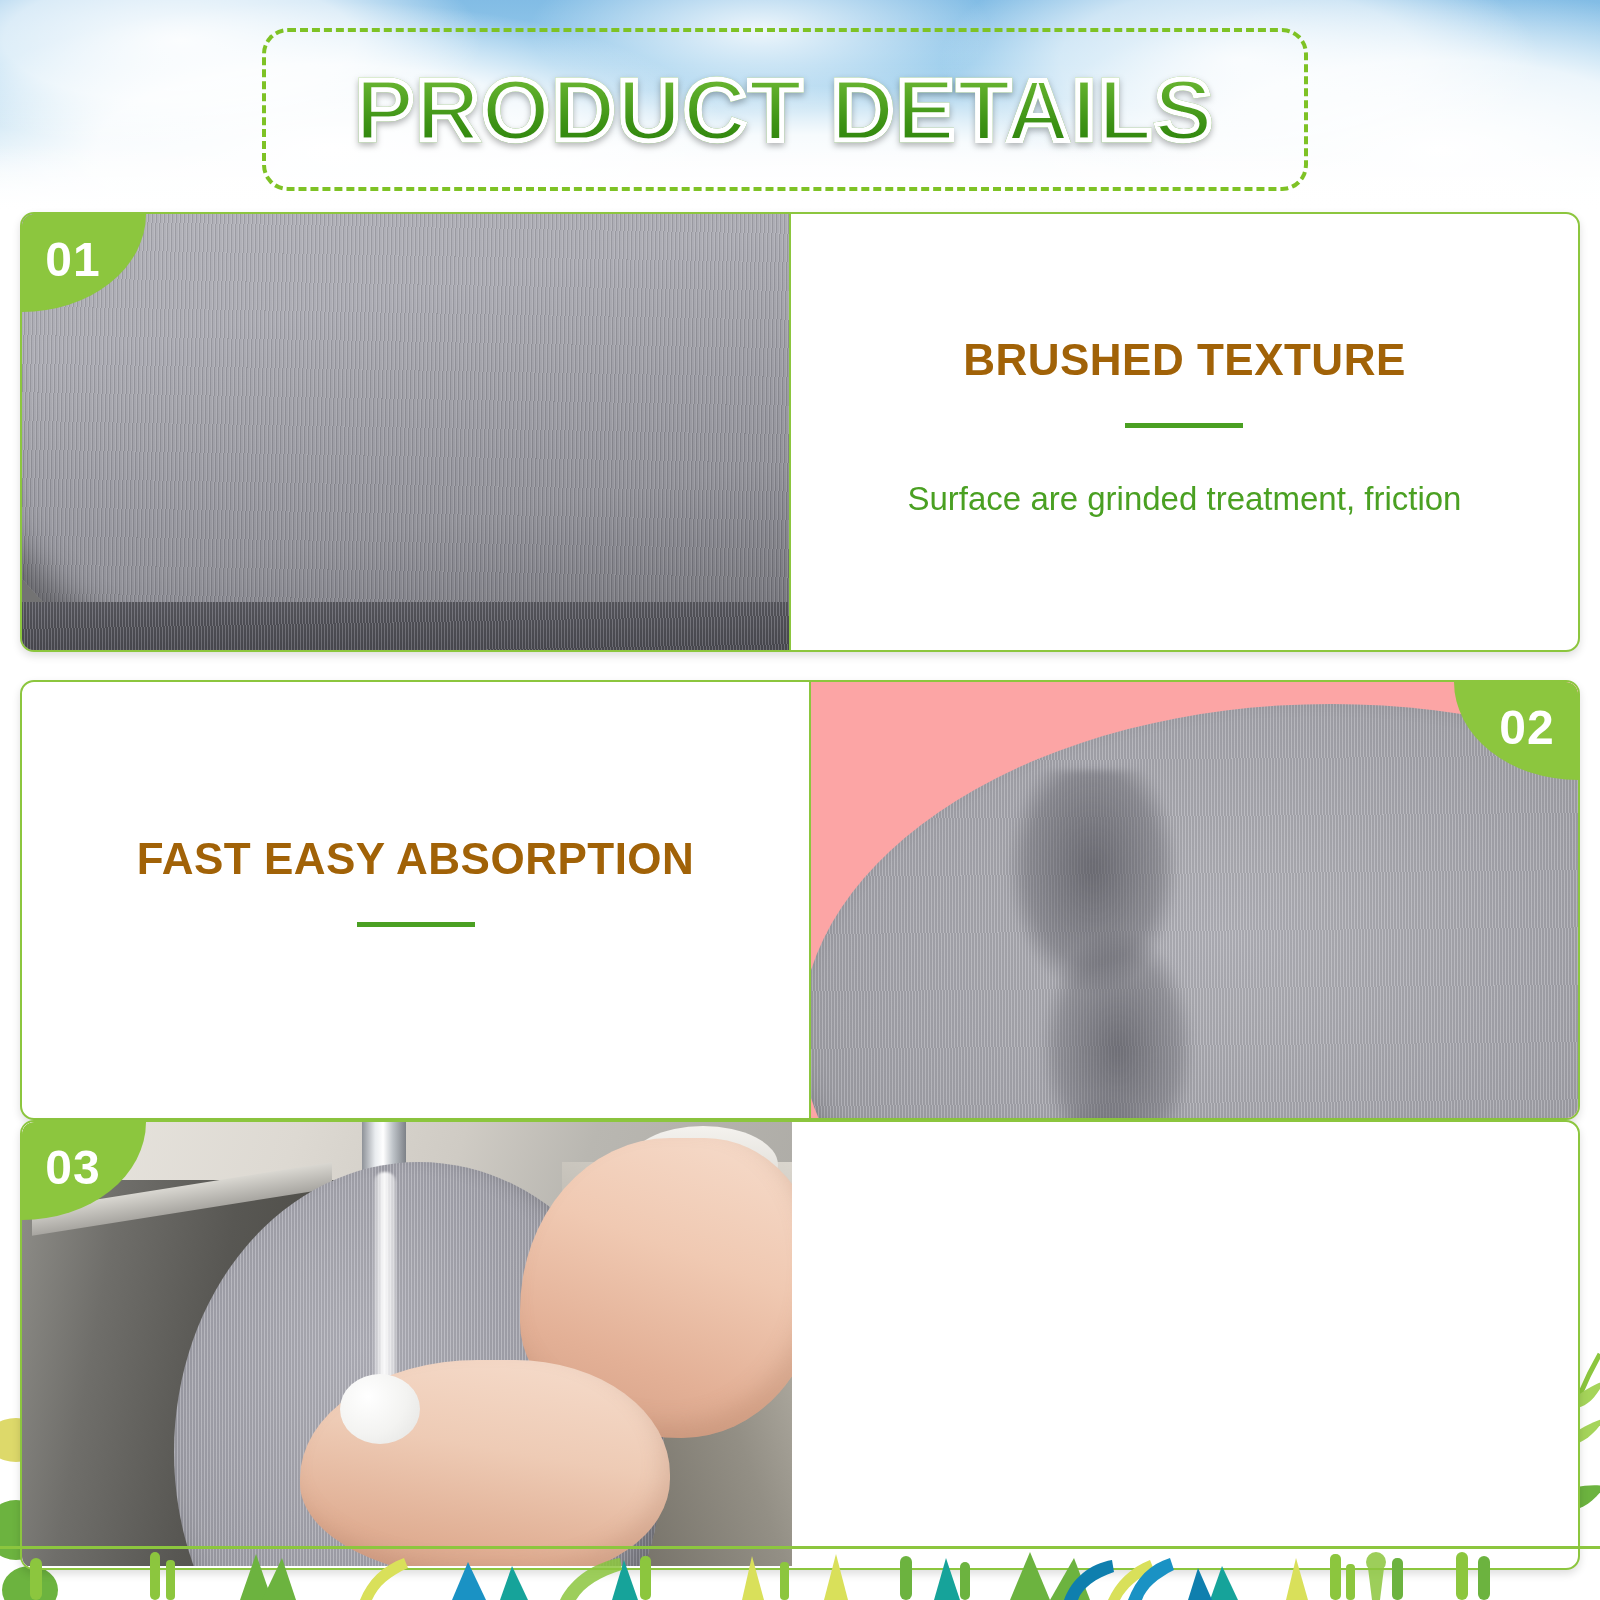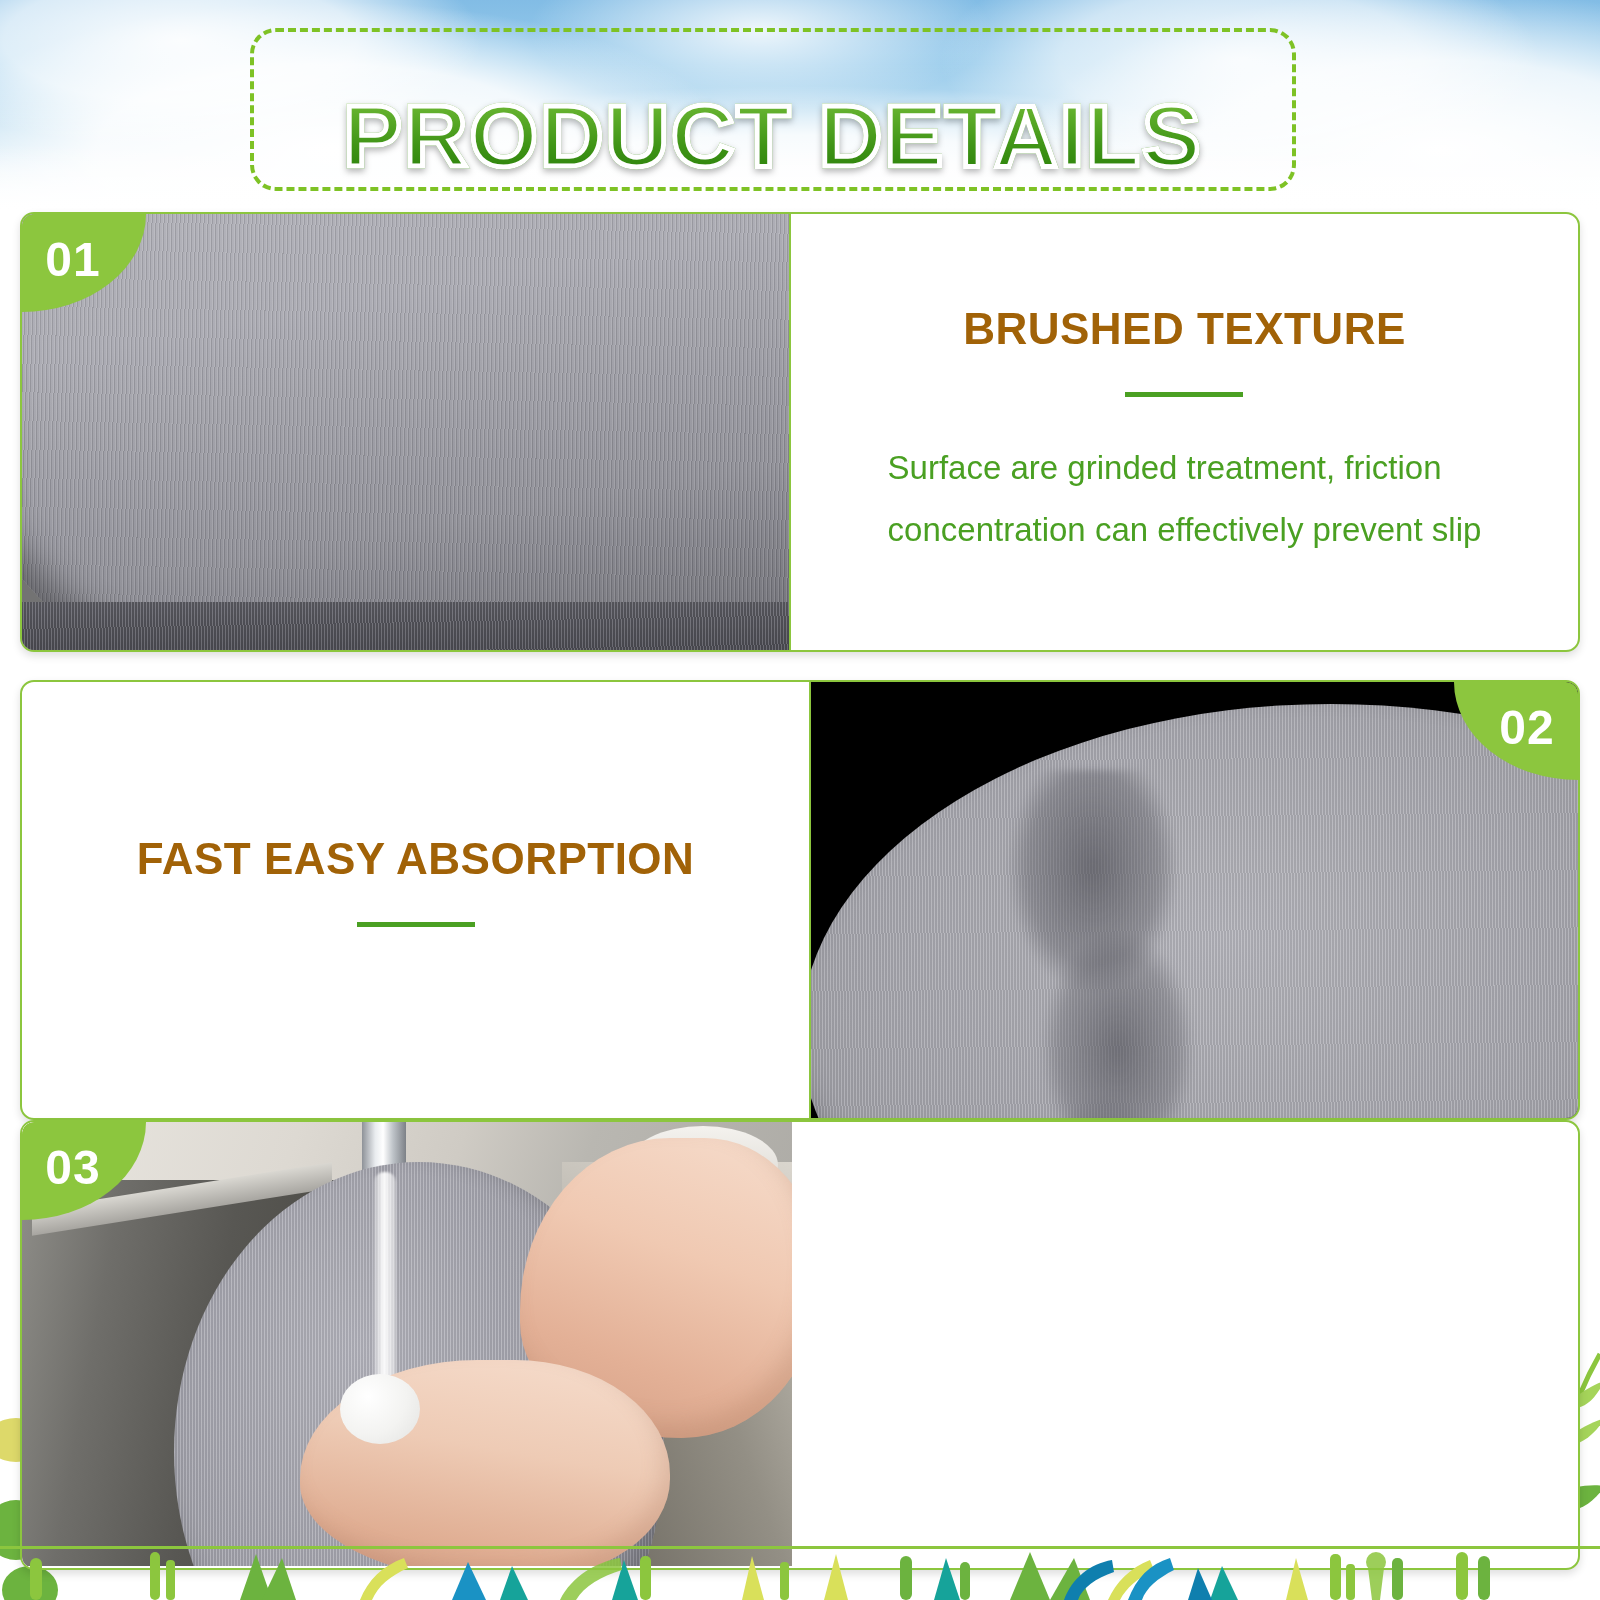--- a/index.html
+++ b/index.html
@@ -23,23 +23,23 @@
       radial-gradient(ellipse 700px 140px at 800px 205px, rgba(255,255,255,1) 0%, rgba(255,255,255,.9) 50%, rgba(255,255,255,.4) 85%),
       linear-gradient(180deg, #2f90d4 0%, #54a9df 30%, #9ccdea 58%, #dceef8 80%, #ffffff 100%);
   }
   #sky:after{
     content:""; position:absolute; left:0; bottom:0; width:1600px; height:70px;
     background:linear-gradient(180deg, rgba(255,255,255,0) 0%, #ffffff 92%);
   }
 
   
   #title-wrap {
-    position:absolute; left:250px; top:28px; width:1046px; height:163px;
+    position:absolute; left:262px; top:28px; width:1046px; height:163px;
     border:4px dashed #7ec225; border-radius:26px;
-    display:flex; align-items:flex-end; justify-content:center;
+    display:flex; align-items:center; justify-content:center;
   }
   #title-text {
     font-size:88px; font-weight:bold; letter-spacing:2px;
     font-family:"Liberation Sans", sans-serif;
     background:linear-gradient(180deg,#86c63f 0%,#5fae2b 28%,#3f9416 60%,#237a06 100%);
     -webkit-background-clip:text; background-clip:text; color:transparent;
     -webkit-text-stroke:5px #ffffff;
     paint-order:stroke fill;
     filter:drop-shadow(0 3px 3px rgba(0,0,0,.28));
     white-space:nowrap;
@@ -97,21 +97,21 @@
   #photo1 .edge-band {
     position:absolute; left:-80px; top:388px; width:1180px; height:100px;
     border-radius:0 0 48% 48% / 0 0 100% 100%;
     background:
       repeating-linear-gradient(88deg, rgba(255,255,255,.10) 0 1px, rgba(0,0,0,.22) 1px 3px),
       linear-gradient(180deg,#6a6a72 0%,#5a5a62 45%,#6f6f78 100%);
     filter:blur(.4px);
   }
 
   
-  #photo2 { background:#000000; }
+  #photo2 { background:#fca5a5; }
   #photo2 .mat {
     position:absolute; left:-10px; top:22px; width:1060px; height:660px;
     border-radius:50%;
     background:
       repeating-linear-gradient(89deg, rgba(255,255,255,.16) 0 1px, rgba(0,0,0,.07) 1px 3px),
       radial-gradient(ellipse at 40% 35%, #b5b5bc 0%, #a5a5ac 45%, #92929a 75%, #7e7e86 100%);
     box-shadow: inset -12px -16px 28px rgba(0,0,0,.22);
   }
   #photo2 .stain {
     position:absolute; left:162px; top:88px; width:250px; height:450px;
@@ -220,21 +220,20 @@
     <div class="badge left">
       <span>01</span>
     </div>
   </div>
   <div class="divider-v"></div>
   <div class="text-pane">
     <div class="feature-title">BRUSHED TEXTURE</div>
     <div class="rule"></div>
     <div class="feature-desc">
       <span>Surface are grinded treatment, friction</span><br>
-      <span>concentration can effectively prevent slip</span>
     </div>
   </div>
 </div>
 
 <div class="card" id="card2">
   <div class="text-pane">
     <div class="feature-title">FAST EASY ABSORPTION</div>
     <div class="rule"></div>
   </div>
   <div class="divider-v"></div>

